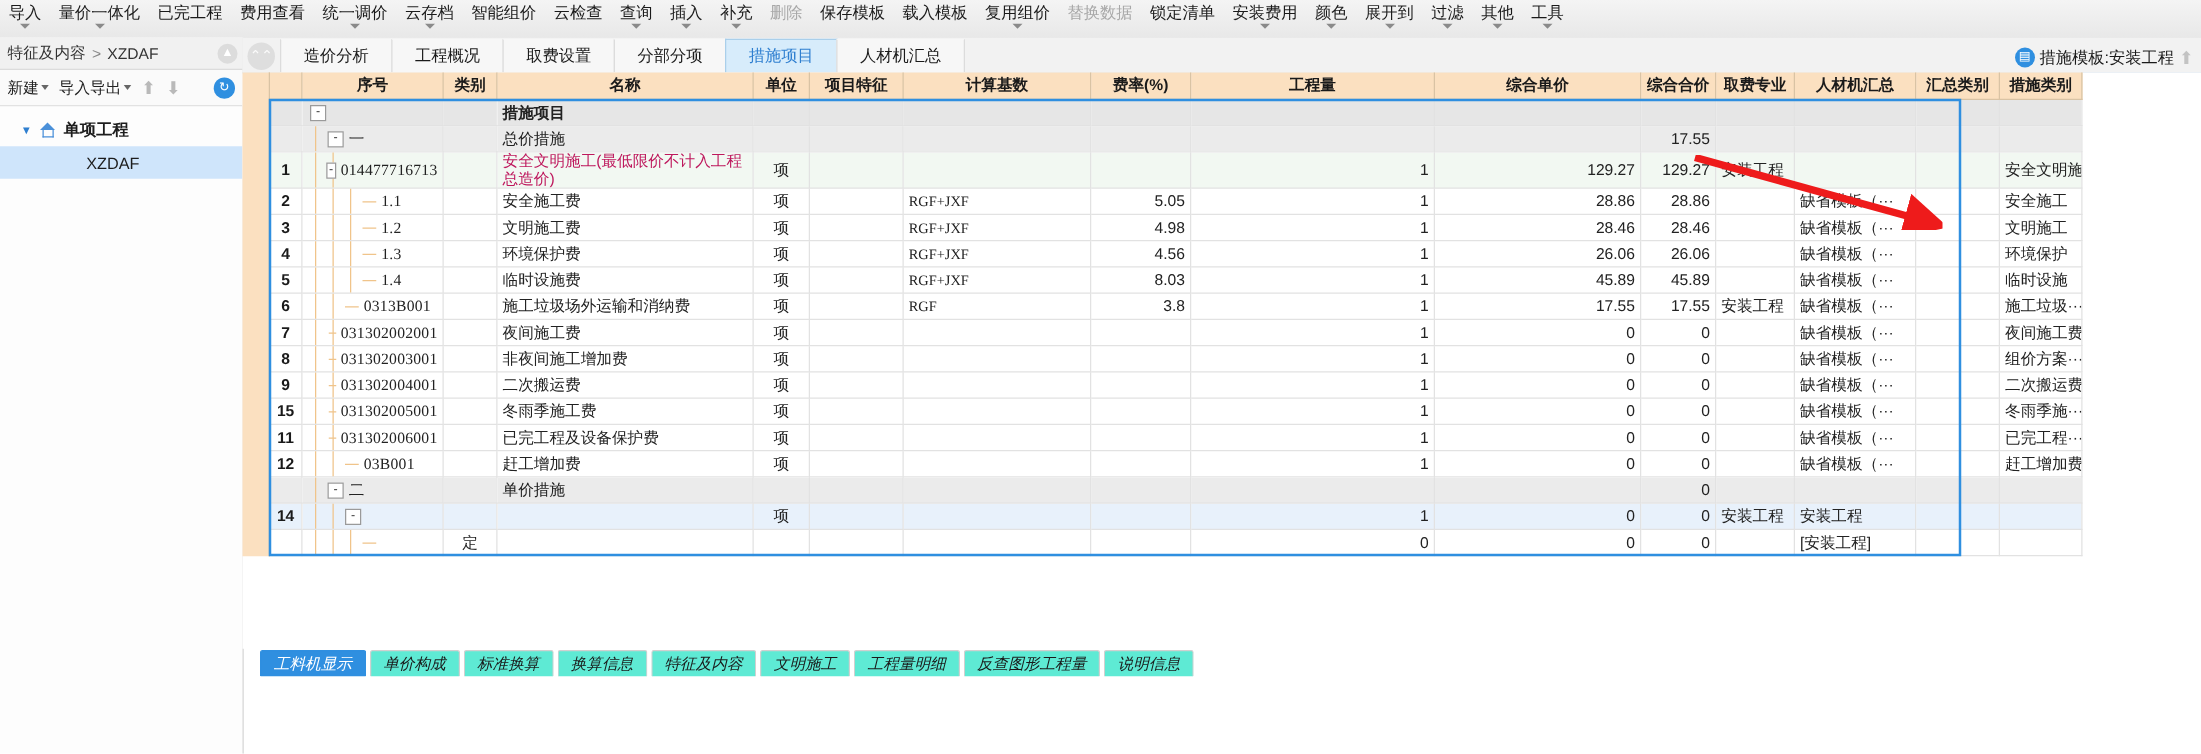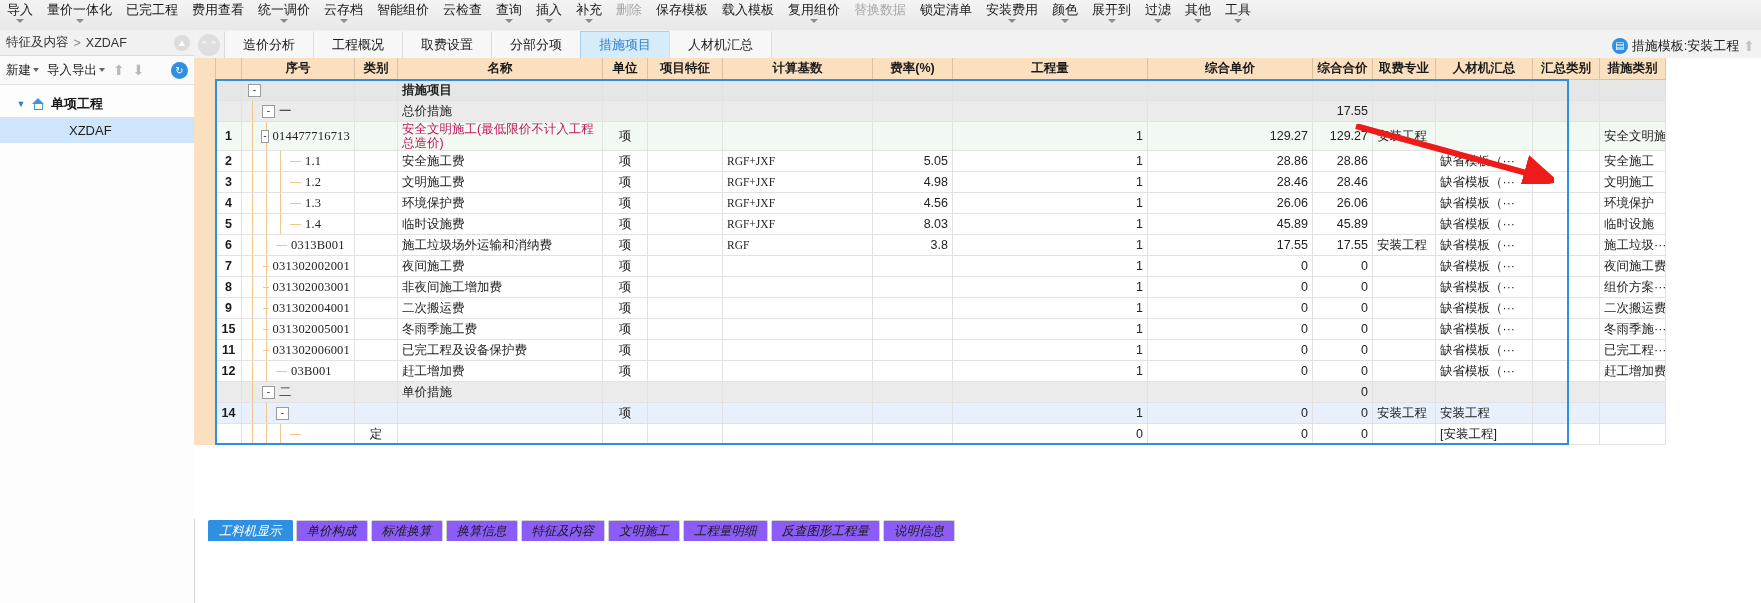--- a/index.html
+++ b/index.html
@@ -161,21 +161,21 @@
   
   .annot{position:absolute;left:1160px;top:66px;width:200px;height:60px;pointer-events:none;}
 
   
   .bottombar{
     position:absolute;left:202px;top:519px;width:1567px;height:84px;background:#ffffff;font-style:italic;
   }
   .btabs{display:flex;align-items:flex-end;padding-left:6px;height:22px;}
   .btab{
     height:20px;line-height:20px;padding:0 10px;font-size:12.5px;color:#1a1a1a;
-    border:1px solid #d0d0d0;background:#8b5cf6;margin-right:3px;border-bottom:none;
+    border:1px solid #d0d0d0;background:#5eead4;margin-right:3px;border-bottom:none;
     border-radius:2px 2px 0 0;cursor:default;
   }
   .btab.active{background:#2f8fe0;color:#ffffff;border-color:#2f8fe0;}
 </style>
 </head>
 <body>
 
 <div class="app">
 
   <div class="menubar" id="menubar">

